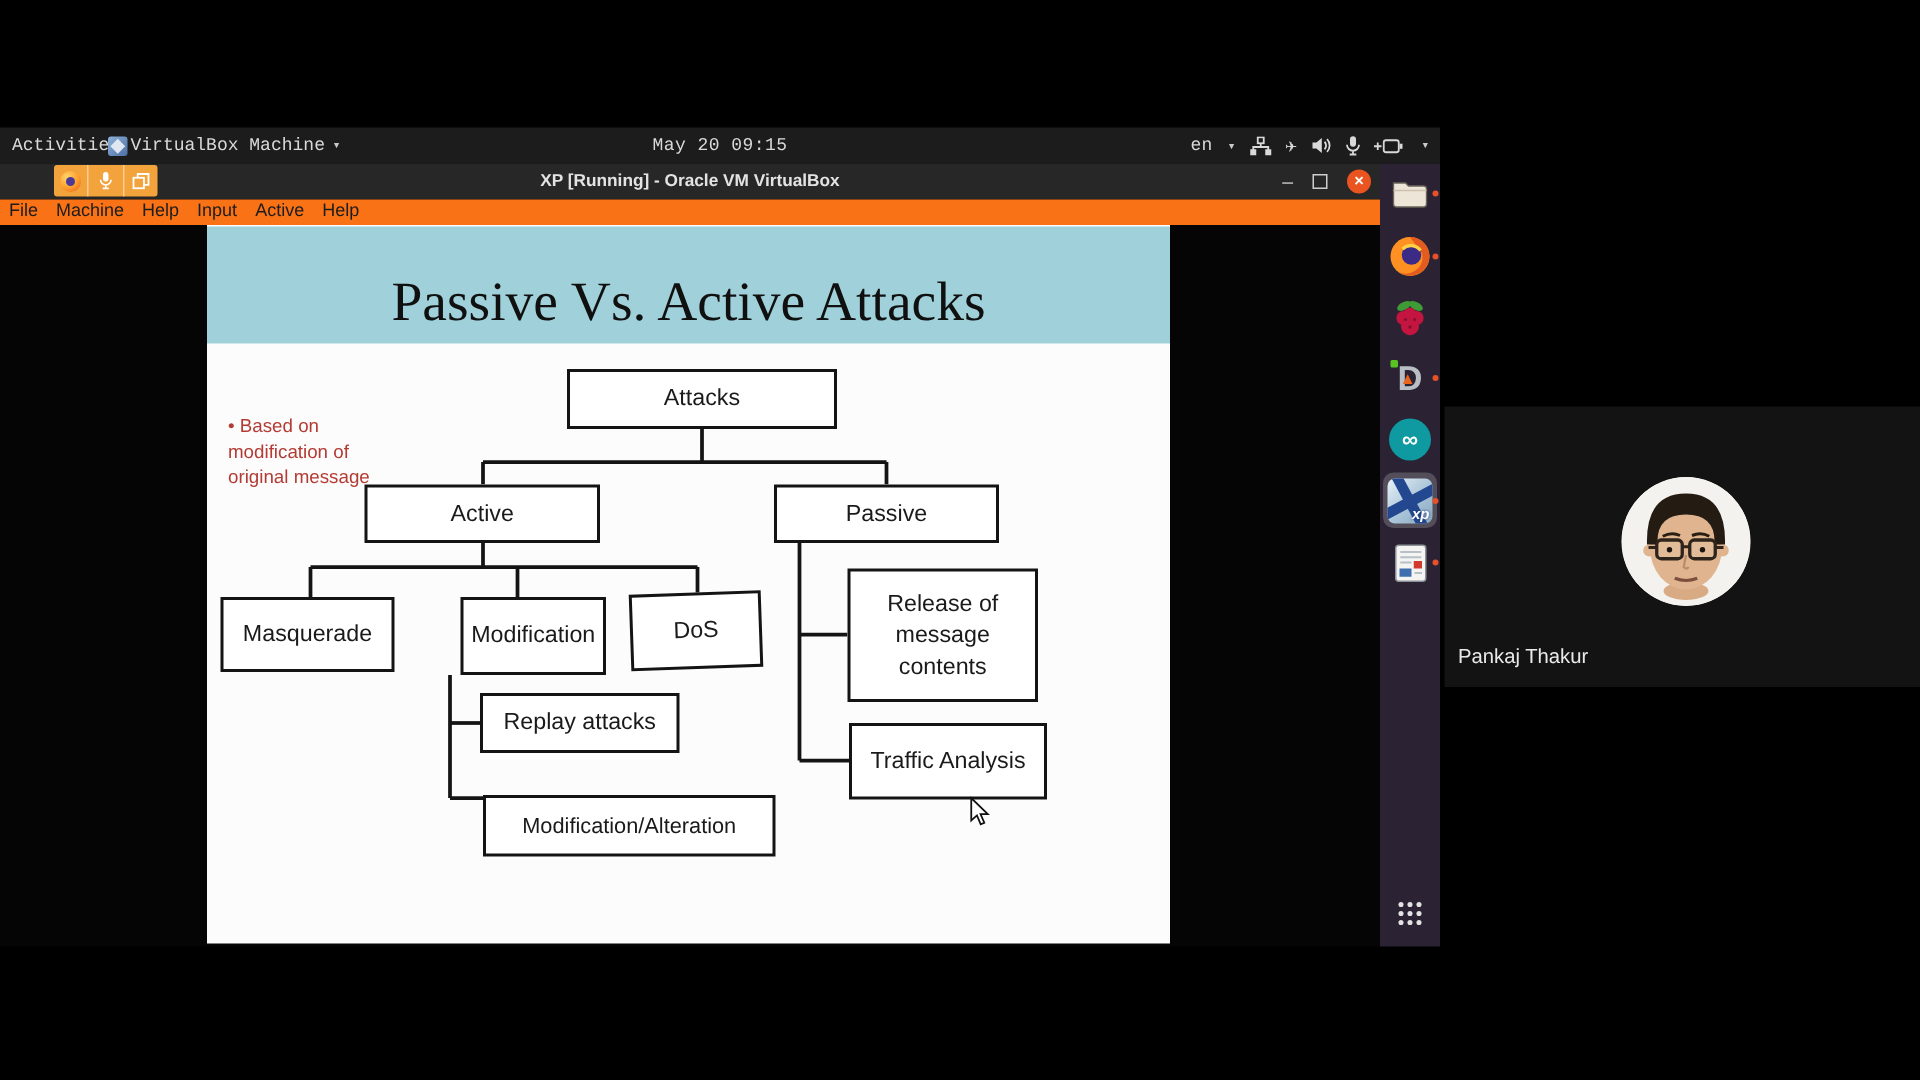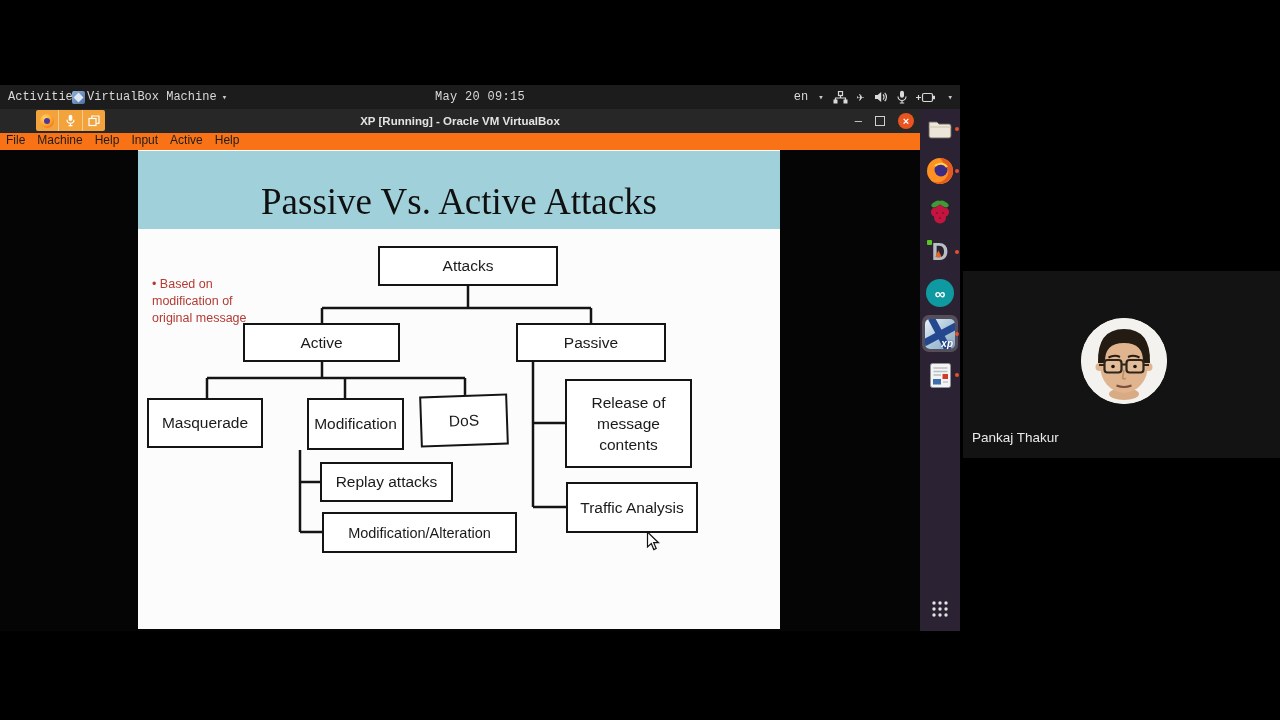--- a/index.html
+++ b/index.html
@@ -196,21 +196,21 @@
     </g>
   </svg>
 
   <div class="node" style="left:240px;top:96px;width:180px;height:40px;">Attacks</div>
   <div class="node" style="left:105px;top:173px;width:157px;height:39px;">Active</div>
   <div class="node" style="left:378px;top:173px;width:150px;height:39px;">Passive</div>
   <div class="node" style="left:9px;top:248px;width:116px;height:50px;">Masquerade</div>
   <div class="node" style="left:149px;top:248px;width:97px;height:52px;margin-left:20px;">Modification</div>
   <div class="node" style="left:282px;top:245px;width:88px;height:51px;transform:rotate(-2deg);">DoS</div>
   <div class="node" style="left:182px;top:312px;width:133px;height:40px;">Replay attacks</div>
-  <div class="node" style="left:184px;top:362px;width:195px;height:41px;font-size:14.5px;text-align:right;">Modification/Alteration</div>
+  <div class="node" style="left:184px;top:380px;width:195px;height:41px;font-size:14.5px;text-align:right;">Modification/Alteration</div>
   <div class="node" style="left:427px;top:229px;width:127px;height:89px;padding:0 14px;line-height:21px;">Release of message contents</div>
   <div class="node" style="left:428px;top:332px;width:132px;height:51px;text-align:center;">Traffic Analysis</div>
 </div>
 
 <svg class="abs cursor" width="15" height="21" viewBox="0 0 15 21">
   <path d="M1.5 1 L1.5 16 L5.3 12.6 L7.8 18.6 L10.2 17.5 L7.7 11.7 L12.5 11.7 Z" fill="#fff" stroke="#111" stroke-width="1.2"></path>
 </svg>
 
 <div class="abs dock">
   <div class="dock-item" style="top:4px;">

